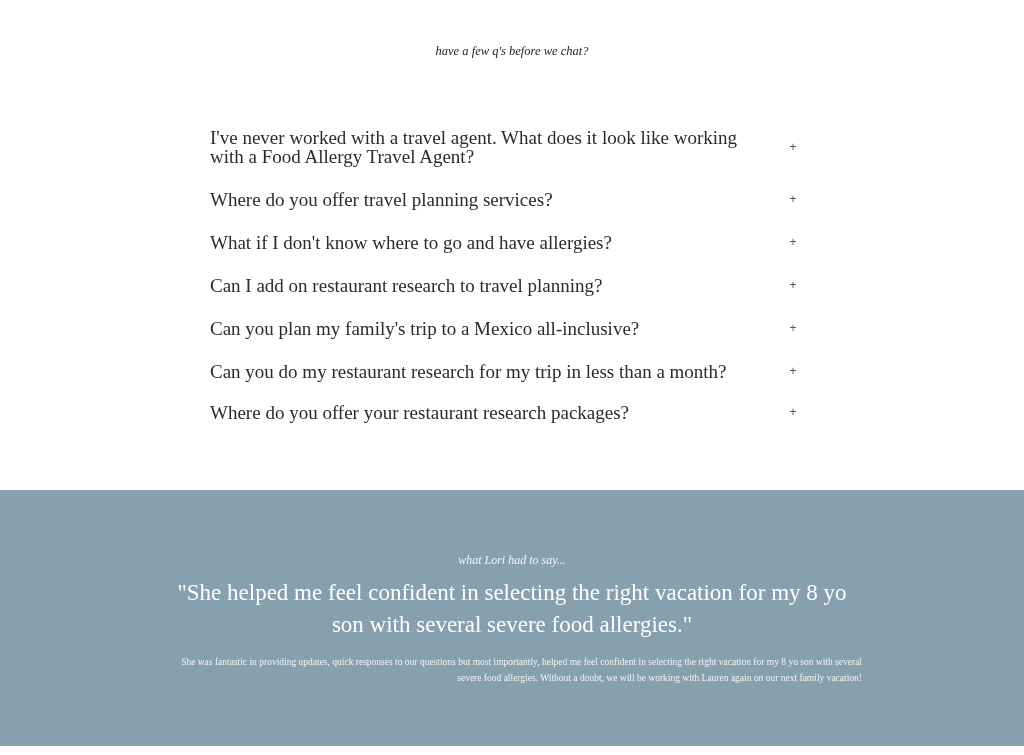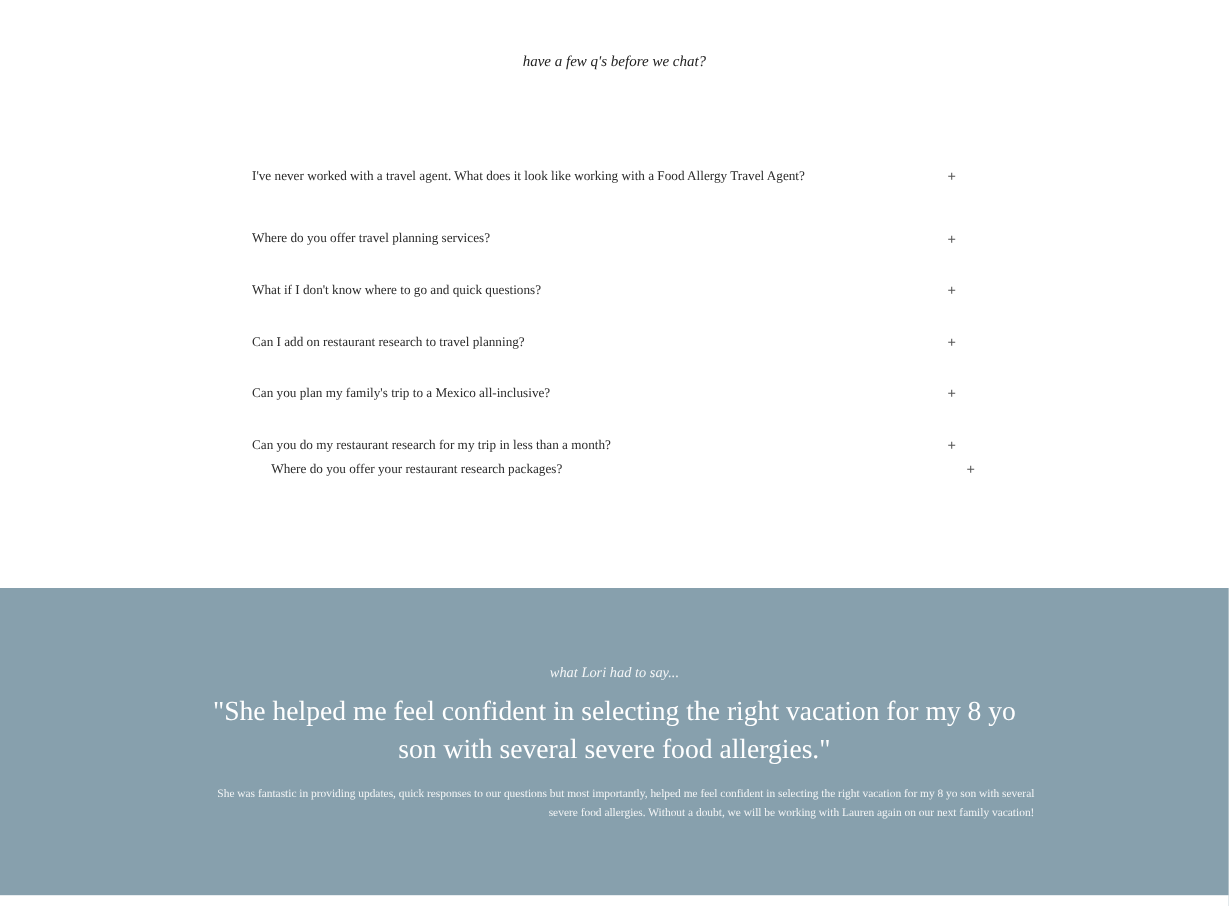--- a/index.html
+++ b/index.html
@@ -14,21 +14,21 @@
     .faq-title {
       position: absolute; left: 0; top: 66px; width: 1024px; text-align: center;
       font-family: "Liberation Serif", serif; font-size: 24px; color: #f2a97e; letter-spacing: 0.2px;
     }
     .faq-list { position: absolute; left: 210px; top: 0; width: 590px; }
     .faq-item {
       position: absolute; left: 0; width: 590px; display: flex; align-items: center;
       cursor: pointer;
     }
     .faq-q {
-      width: 565px; font-family: "Liberation Serif", serif; font-size: 11px; line-height: 19px; color: #2b2b2b;
+      width: 565px; font-family: "Liberation Serif", serif; font-size: 19px; line-height: 19px; color: #2b2b2b;
     }
     .faq-plus {
       position: absolute; right: 2px; top: 50%; transform: translateY(-50%);
       font-family: "Liberation Sans", sans-serif; font-size: 12px; color: #555; width: 10px; text-align: center;
     }
 
     .testimonial {
       position: absolute; left: 0; top: 490px; width: 1024px; height: 277px; background: #87a0ad;
     }
     .t-eyebrow {
@@ -54,36 +54,36 @@
   <div class="faq-list">
     <div class="faq-item" style="top:128px;height:38px;">
       <span class="faq-q">I've never worked with a travel agent. What does it look like working with a Food Allergy Travel Agent?</span>
       <span class="faq-plus">+</span>
     </div>
     <div class="faq-item" style="top:189px;height:20px;">
       <span class="faq-q">Where do you offer travel planning services?</span>
       <span class="faq-plus">+</span>
     </div>
     <div class="faq-item" style="top:232px;height:20px;">
-      <span class="faq-q">What if I don't know where to go and quick questions?</span>
+      <span class="faq-q">What if I don't know where to go and have allergies?</span>
       <span class="faq-plus">+</span>
     </div>
     <div class="faq-item" style="top:275px;height:20px;">
       <span class="faq-q">Can I add on restaurant research to travel planning?</span>
       <span class="faq-plus">+</span>
     </div>
     <div class="faq-item" style="top:318px;height:20px;">
       <span class="faq-q">Can you plan my family's trip to a Mexico all-inclusive?</span>
       <span class="faq-plus">+</span>
     </div>
     <div class="faq-item" style="top:361px;height:20px;">
       <span class="faq-q">Can you do my restaurant research for my trip in less than a month?</span>
       <span class="faq-plus">+</span>
     </div>
-    <div class="faq-item" style="top:381px;height:20px;margin-left:16px;">
+    <div class="faq-item" style="top:402px;height:20px;">
       <span class="faq-q">Where do you offer your restaurant research packages?</span>
       <span class="faq-plus">+</span>
     </div>
   </div>
 </section>
 
 <section class="testimonial">
   <div class="t-eyebrow">what Lori had to say...</div>
   <blockquote class="t-quote">"She helped me feel confident in selecting the right vacation for my 8 yo son with several severe food allergies."</blockquote>
   <p class="t-body">She was fantastic in providing updates, quick responses to our questions but most importantly, helped me feel confident in selecting the right vacation for my 8 yo son with several severe food allergies.  Without a doubt, we will be working with Lauren again on our next family vacation!</p>

